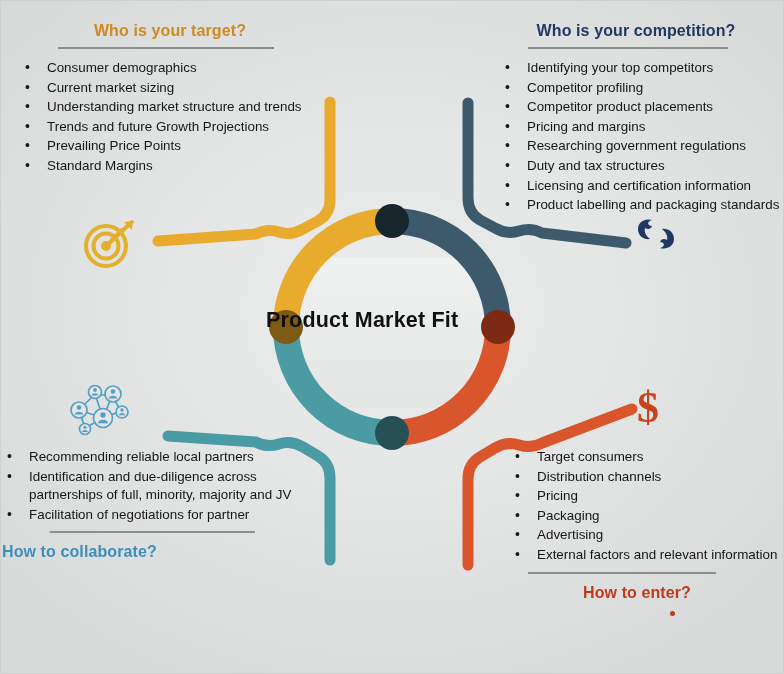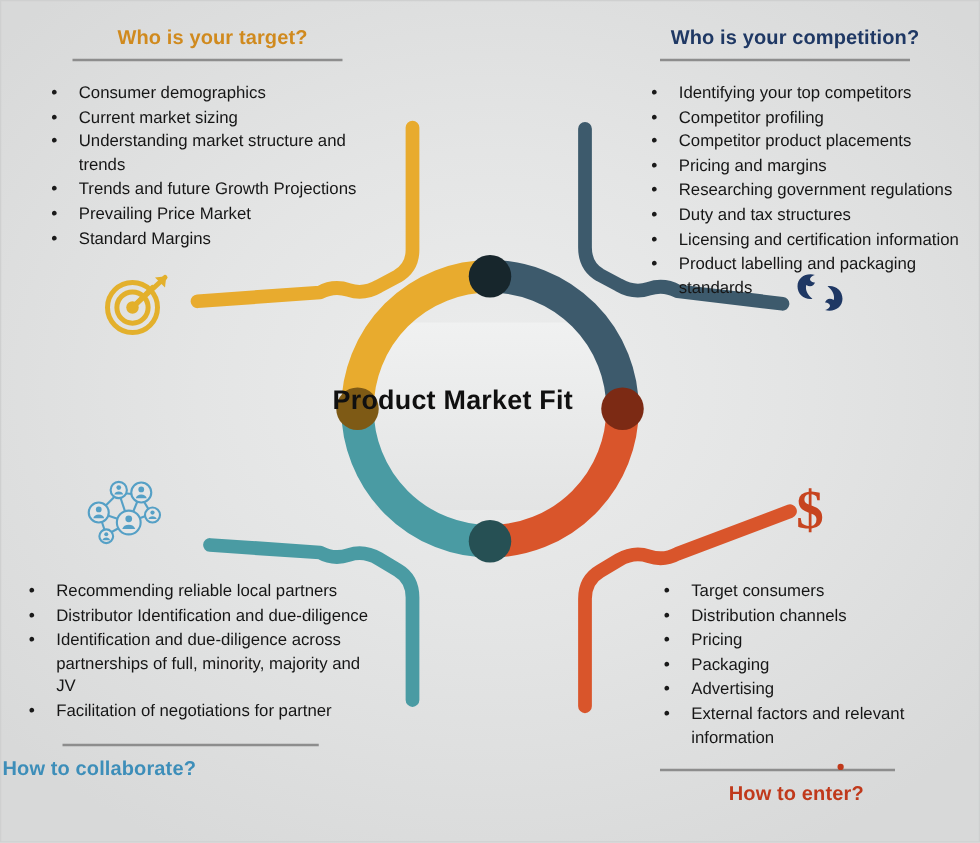--- a/index.html
+++ b/index.html
@@ -30,21 +30,21 @@
 
   .q-title{
     font-size:16px;font-weight:bold;letter-spacing:.1px;
     white-space:nowrap;
   }
   .q-rule{
     height:0;border-top:2px solid #8d8d8d;margin:7px 0 10px 0;
   }
 
   ul.bullets{
-    list-style:none;margin:16px;padding:0;
+    list-style:none;margin:0;padding:0;
     font-size:13.4px;line-height:18.6px;color:#161616;
   }
   ul.bullets li{
     position:relative;padding-left:27px;margin:0 0 1px 0;
   }
   ul.bullets li:before{
     content:"\2022";position:absolute;left:5px;top:-1px;
     font-size:14px;color:#1a1a1a;line-height:19px;
   }
 
@@ -189,21 +189,21 @@
   <div class="tiny-dot" style="left:670px;top:611px;background:#c0391b;"></div>
 
   <div class="quad" id="q-target">
     <div class="q-title">Who is your target?</div>
     <div class="q-rule"></div>
     <ul class="bullets">
       <li>Consumer demographics</li>
       <li>Current market sizing</li>
       <li>Understanding market structure and trends</li>
       <li>Trends and future Growth Projections</li>
-      <li>Prevailing Price Market</li>
+      <li>Prevailing Price Points</li>
       <li>Standard Margins</li>
     </ul>
   </div>
 
   <div class="quad" id="q-compete">
     <div class="q-title">Who is your competition?</div>
     <div class="q-rule"></div>
     <ul class="bullets">
       <li>Identifying your top competitors</li>
       <li>Competitor profiling</li>
@@ -212,21 +212,20 @@
       <li>Researching government regulations</li>
       <li>Duty and tax structures</li>
       <li>Licensing and certification information</li>
       <li>Product labelling and packaging standards</li>
     </ul>
   </div>
 
   <div class="quad" id="q-collab">
     <ul class="bullets">
       <li>Recommending reliable local partners</li>
-      <li>Distributor Identification and due-diligence</li>
       <li>Identification and due-diligence across partnerships of full, minority, majority and JV</li>
       <li>Facilitation of negotiations for partner</li>
     </ul>
     <div class="q-rule"></div>
     <div class="q-title foot-title">How to collaborate?</div>
   </div>
 
   <div class="quad" id="q-enter">
     <ul class="bullets">
       <li>Target consumers</li>

